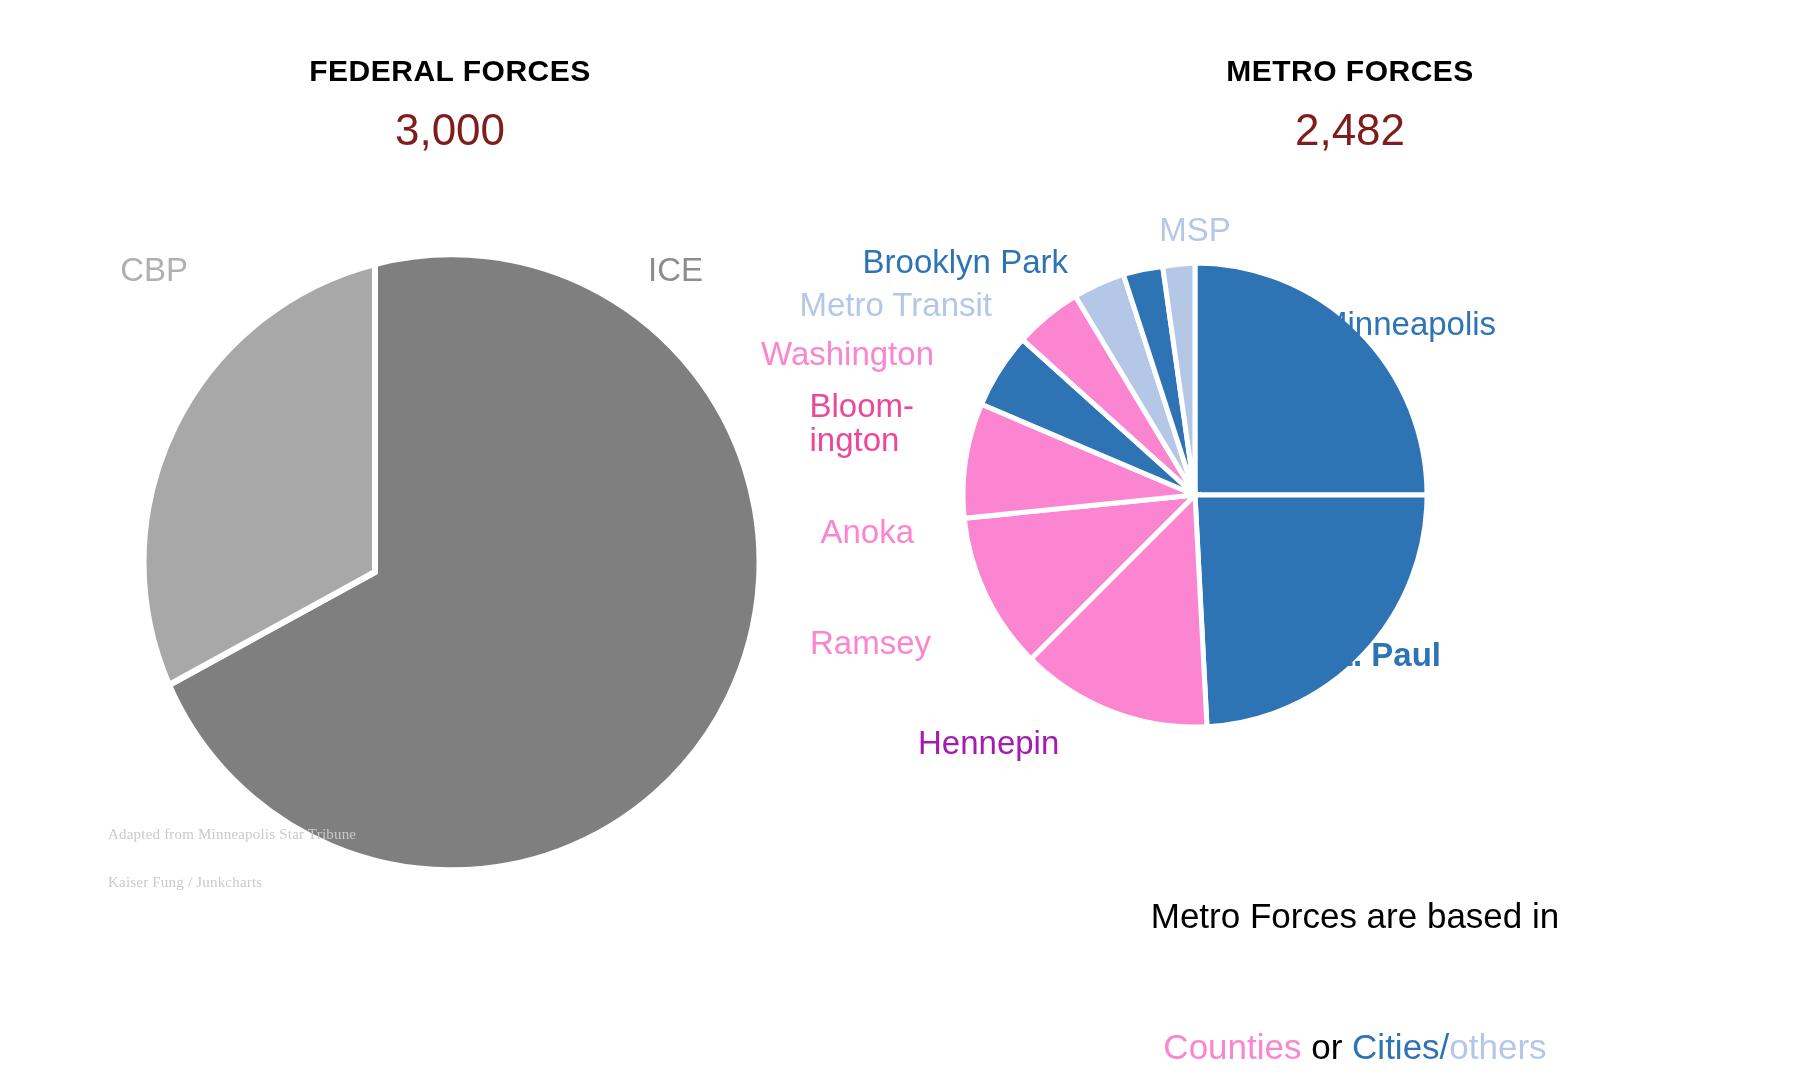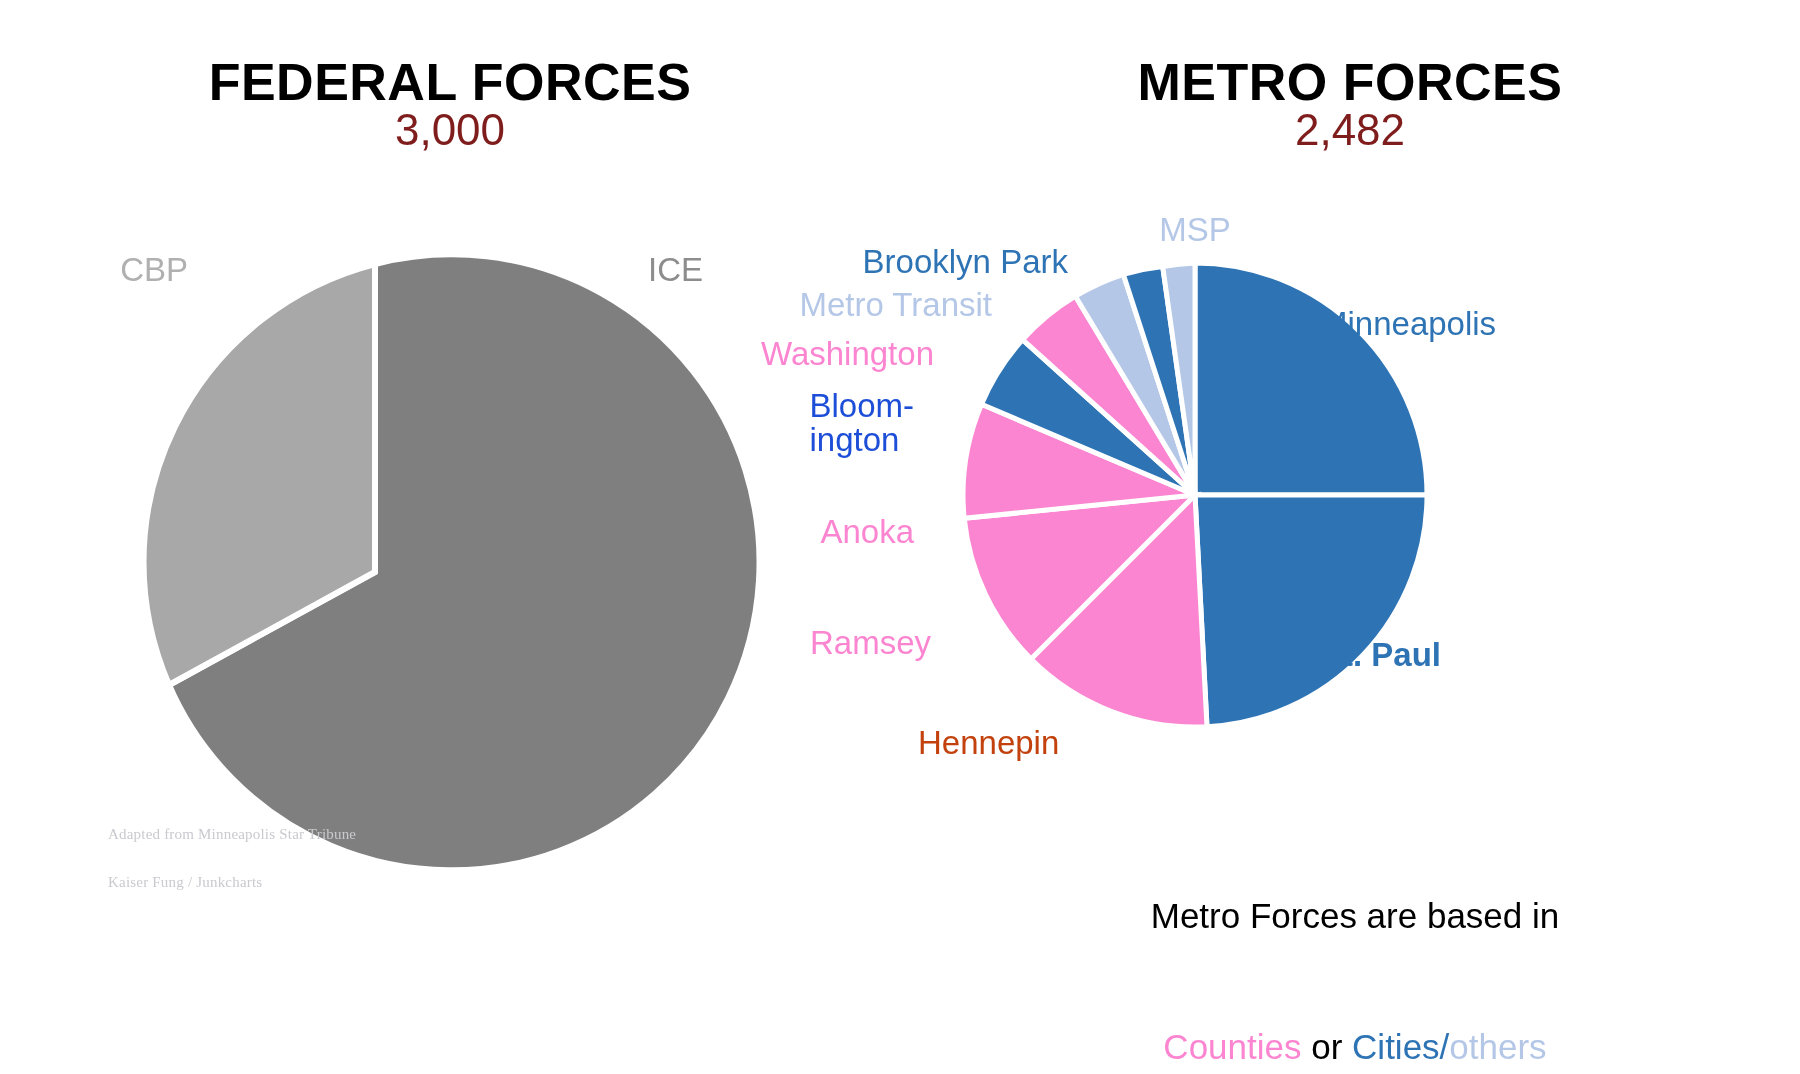--- a/index.html
+++ b/index.html
@@ -7,21 +7,21 @@
     width:1800px;height:1074px;background:#ffffff;
     font-family:"Liberation Sans",sans-serif;
     overflow:hidden;position:relative;
   }
   .panel{position:absolute;top:0;height:1074px;}
   #federal-panel{left:0;width:900px;}
   #metro-panel{left:900px;width:900px;}
 
   .chart-title{
     position:absolute;width:100%;text-align:center;
-    font-weight:bold;font-size:52px;color:#000;letter-spacing:.5px;
+    font-weight:bold;font-size:30px;color:#000;letter-spacing:.5px;
     top:55px;line-height:1.05;
   }
   .chart-total{
     position:absolute;width:100%;text-align:center;
     font-weight:normal;font-size:44px;color:#7f1d1d;
     top:106px;line-height:1.1;
   }
 
   svg{position:absolute;left:0;top:0;overflow:visible;}
 
@@ -91,24 +91,24 @@
       <path d="M 295 495 L 223.3 274.3 A 232 232 0 0 1 262.7 266.5 Z" fill="#2e74b5"></path>
 
       <path d="M 295 495 L 262.7 266.5 A 232 232 0 0 1 295 263 Z" fill="#b4c7e7"></path>
     </g>
   </svg>
 
   <div class="pie-label center" style="left:215px;top:213px;width:160px;color:#b4c7e7;">MSP</div>
   <div class="pie-label right" style="right:732px;top:245px;color:#2e74b5;">Brooklyn Park</div>
   <div class="pie-label right" style="right:808px;top:288px;color:#b4c7e7;">Metro Transit</div>
   <div class="pie-label right" style="right:866px;top:337px;color:#fb85d0;">Washington</div>
-  <div class="pie-label right" style="right:886px;top:389px;color:#1d4ed8;"><span>Bloom-</span><br><span>ington</span></div>
+  <div class="pie-label right" style="right:886px;top:389px;color:#ec4899;"><span>Bloom-</span><br><span>ington</span></div>
   <div class="pie-label right" style="right:886px;top:515px;color:#fb85d0;">Anoka</div>
   <div class="pie-label right" style="right:869px;top:626px;color:#fb85d0;">Ramsey</div>
-  <div class="pie-label left" style="left:18px;top:726px;color:#c2410c;text-align:right;">Hennepin</div>
+  <div class="pie-label left" style="left:18px;top:726px;color:#a21caf;text-align:right;">Hennepin</div>
   <div class="pie-label left" style="left:420px;top:307px;color:#2e74b5;">Minneapolis</div>
   <div class="pie-label left" style="left:420px;top:638px;color:#2e74b5;font-weight:bold;">St. Paul</div>
 
   <div class="caption" style="left:60px;top:806px;width:790px;">
     <div>Metro Forces are based in</div>
     <div><span style="color:#fb85d0;">Counties</span><span> or </span><span style="color:#2e74b5;">Cities</span><span style="color:#2e74b5;">/</span><span style="color:#b4c7e7;">others</span></div>
   </div>
 </div>
 
 </body></html>

